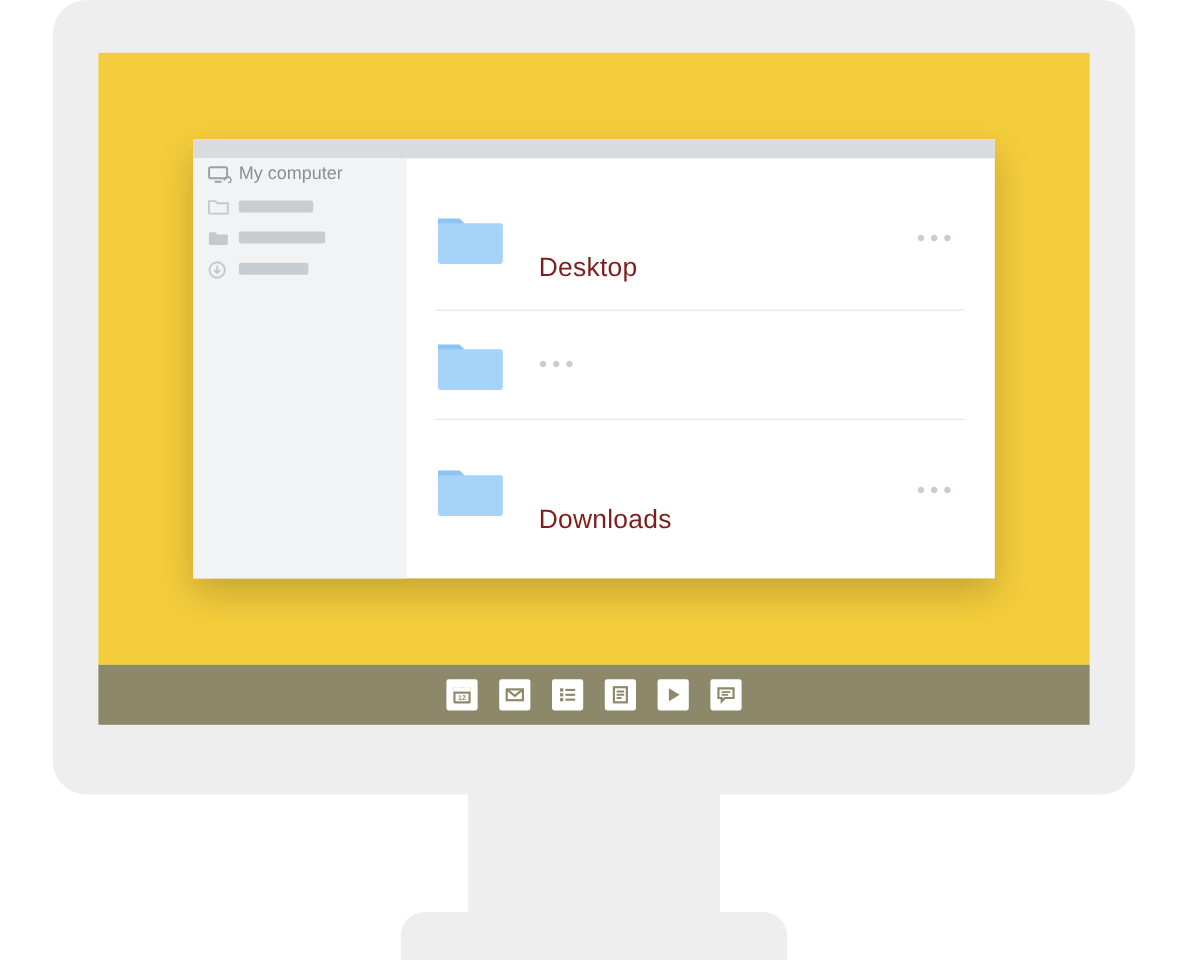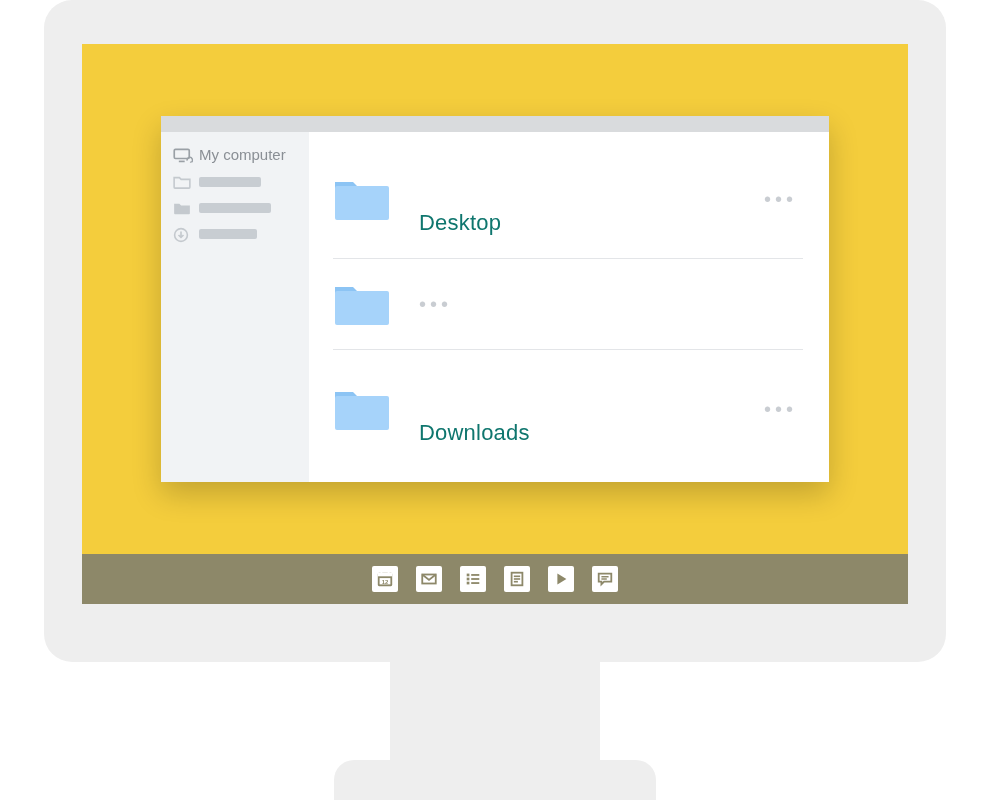--- a/index.html
+++ b/index.html
@@ -64,23 +64,23 @@
   }
   .window-titlebar {
     height: 16px;
     background: #d9dbdd;
   }
   .window-body {
     display: flex;
     height: calc(100% - 16px);
   }
   .sidebar {
-    width: 148px;
+    width: 178px;
     background: #f1f3f5;
-    padding: 14px 12px;
+    padding: 4px 12px;
   }
   .sb-row {
     display: flex;
     align-items: center;
     gap: 8px;
     margin-bottom: 12px;
   }
   .sb-icon {
     width: 18px; height: 14px;
     flex: 0 0 18px;
@@ -107,21 +107,21 @@
     display: flex;
     align-items: center;
     gap: 28px;
     padding: 22px 4px 22px 0;
     border-bottom: 1px solid #e3e5e8;
   }
   .item:last-child { border-bottom: none; }
   .folder-icon { width: 58px; height: 46px; flex: 0 0 58px; }
   .item-label {
     font-size: 22px;
-    color: #0f766e;
+    color: #7f1d1d;
     flex: 1;
     letter-spacing: .2px;
     margin-top: 48px;
   }
   .item-actions {
     color: #c9cdd2;
     letter-spacing: 4px;
     font-size: 20px;
     padding-right: 2px;
   }

